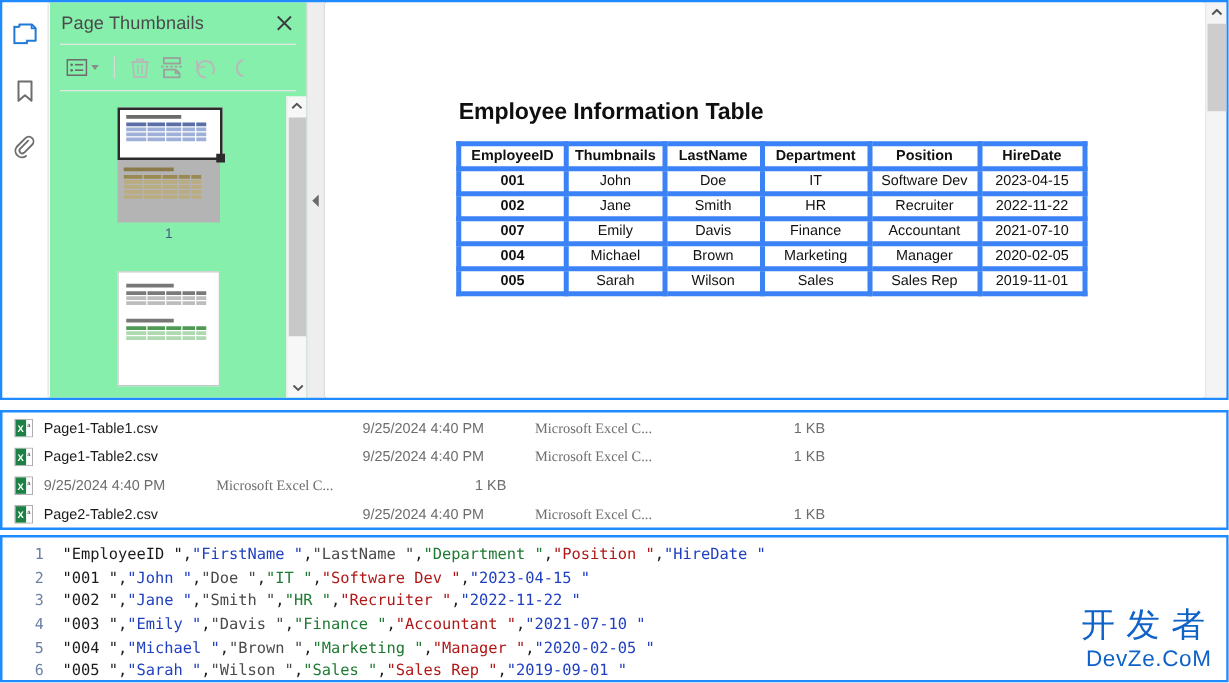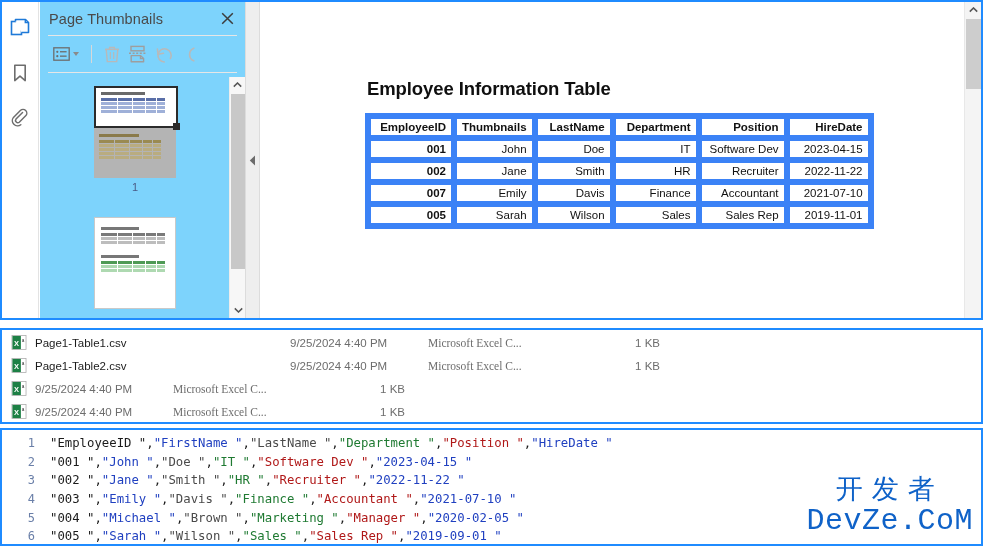--- a/index.html
+++ b/index.html
@@ -25,21 +25,21 @@
   }
   .rail-btn {
     width: 30px; height: 34px; display: flex; align-items: center; justify-content: center;
     margin-bottom: 11px; cursor: pointer;
   }
   .rail-btn svg { display: block; }
 
   
   .thumb-panel {
     position: absolute; left: 38px; top: 0; width: 206px; height: 316px;
-    background: #7dd3fc; border-right: 1px solid #dcdcdc;
+    background: #86efac; border-right: 1px solid #dcdcdc;
   }
   .thumb-head {
     height: 33px; display: flex; align-items: center; padding: 0 8px 0 9px;
   }
   .thumb-title {
     font-size: 14.5px; color: #4a4a4a; flex: 1; letter-spacing: .1px;
   }
   .thumb-close {
     width: 20px; height: 20px; display: flex; align-items: center; justify-content: center;
     cursor: pointer;
@@ -114,21 +114,21 @@
   }
   .doc-title {
     position: absolute; left: 106px; top: 76px;
     font-size: 18.5px; font-weight: bold; color: #0f0f0f; letter-spacing: -.1px;
   }
   .doc-table {
     position: absolute; left: 104px; top: 111px;
     border-collapse: collapse; font-size: 11.5px; color: #111;
   }
   .doc-table td, .doc-table th {
-    border: 6px solid #3b82f6; padding: 2px 5px; text-align: right; height: 18px;
+    border: 4px solid #3b82f6; padding: 2px 5px; text-align: center; height: 18px;
     font-weight: normal; white-space: nowrap;
   }
   .doc-table th { font-weight: bold; }
   .doc-table .colA { width: 86px; }
   .doc-table .colB { width: 76px; }
   .doc-table .colC { width: 78px; }
   .doc-table .colD { width: 86px; }
   .doc-table .colE { width: 88px; }
   .doc-table .colF { width: 84px; }
   .doc-table td.idcell { font-weight: bold; }
@@ -175,21 +175,21 @@
   .tok-c4 { color: #1f7a32; }
   .tok-c5 { color: #b01818; }
   .tok-c6 { color: #2040c0; }
 
   
   .watermark {
     position: absolute; right: 8px; bottom: 8px; text-align: center;
     color: #0f62c8; pointer-events: none; line-height: 1;
   }
   .wm-cn { font-size: 27px; letter-spacing: 9px; font-family: "DejaVu Sans", sans-serif; font-weight: normal; }
-  .wm-en { font-size: 30px; margin-top: 4px; letter-spacing: .5px; font-family: Liberation Mono, monospace; text-align: center; }
+  .wm-en { font-size: 18px; margin-top: 4px; letter-spacing: .5px; font-family: Liberation Sans, sans-serif; text-align: center; }
 </style>
 </head>
 <body>
 
 <div id="root">
 
   <div class="pane-viewer">
 
     <div class="rail">
       <div class="rail-btn" title="Page Thumbnails">
@@ -461,20 +461,28 @@
           </tr>
           <tr>
             <td class="idcell">007</td>
             <td>Emily</td>
             <td>Davis</td>
             <td>Finance</td>
             <td>Accountant</td>
             <td>2021-07-10</td>
           </tr>
           <tr>
+            <td class="idcell">004</td>
+            <td>Michael</td>
+            <td>Brown</td>
+            <td>Marketing</td>
+            <td>Manager</td>
+            <td>2020-02-05</td>
+          </tr>
+          <tr>
             <td class="idcell">005</td>
             <td>Sarah</td>
             <td>Wilson</td>
             <td>Sales</td>
             <td>Sales Rep</td>
             <td>2019-11-01</td>
           </tr>
         </tbody>
       </table>
     </div>
@@ -529,20 +537,21 @@
       <span class="file-size">1 KB</span>
     </div>
 
     <div class="file-row">
       <svg class="file-ico" viewBox="0 0 16 16">
         <rect x="0.5" y="0.5" width="15" height="15" fill="#ffffff" stroke="#a8a8a8" stroke-width="0.8"></rect>
         <rect x="1" y="1" width="9" height="14" fill="#1d8045"></rect>
         <text x="5.4" y="11.4" font-size="8" fill="#ffffff" text-anchor="middle" font-family="Liberation Sans, sans-serif" font-weight="bold">X</text>
         <text x="12.4" y="7.4" font-size="5" fill="#2f2f2f" text-anchor="middle" font-family="Liberation Sans, sans-serif">a</text>
       </svg>
+      <span class="file-name">Page2-Table2.csv</span>
       <span class="file-date">9/25/2024 4:40 PM</span>
       <span class="file-type">Microsoft Excel C...</span>
       <span class="file-size">1 KB</span>
     </div>
   </div>
 
   <div class="pane-code">
     <div class="code-body" id="code-body">
         <div class="code-line"><span class="ln">1</span><span class="tok-c1">"EmployeeID "</span><span class="tok-p">,</span><span class="tok-c2">"FirstName "</span><span class="tok-p">,</span><span class="tok-c3">"LastName "</span><span class="tok-p">,</span><span class="tok-c4">"Department "</span><span class="tok-p">,</span><span class="tok-c5">"Position "</span><span class="tok-p">,</span><span class="tok-c6">"HireDate "</span></div>
         <div class="code-line"><span class="ln">2</span><span class="tok-c1">"001 "</span><span class="tok-p">,</span><span class="tok-c2">"John "</span><span class="tok-p">,</span><span class="tok-c3">"Doe "</span><span class="tok-p">,</span><span class="tok-c4">"IT "</span><span class="tok-p">,</span><span class="tok-c5">"Software Dev "</span><span class="tok-p">,</span><span class="tok-c6">"2023-04-15 "</span></div>

